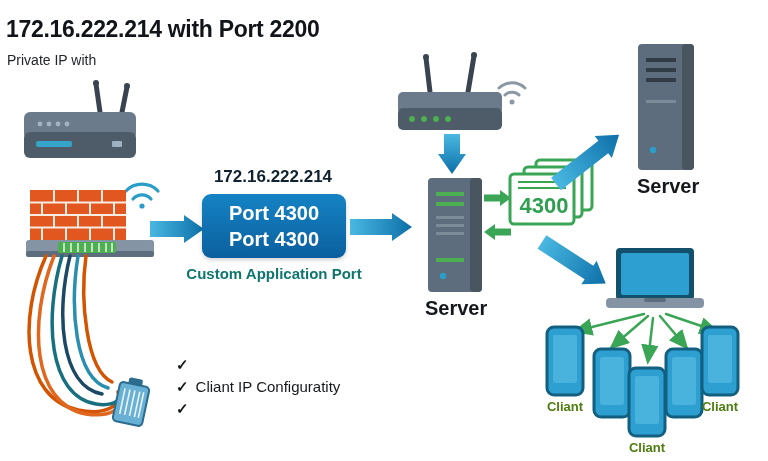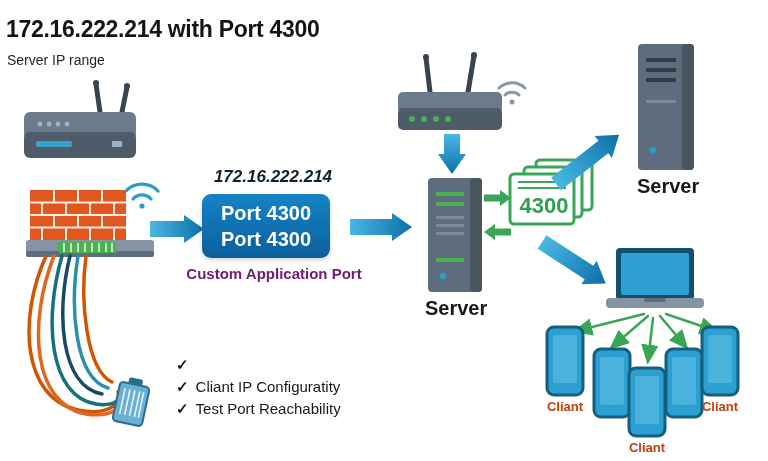--- a/index.html
+++ b/index.html
@@ -3,32 +3,32 @@
 <meta charset="utf-8">
 <style>
   html,body{margin:0;padding:0;background:#ffffff;}
   #stage{
     position:relative;width:768px;height:461px;overflow:hidden;
     font-family:"Liberation Sans",sans-serif;color:#14181c;background:#ffffff;
   }
   .abs{position:absolute;}
   .title{left:6px;top:16px;font-size:23px;font-weight:800;letter-spacing:-0.3px;color:#111418;}
   .subtitle{left:7px;top:52px;font-size:14px;font-weight:400;color:#22262b;}
-  .ip-label{left:198px;top:167px;width:150px;text-align:center;font-size:17px;font-weight:700;color:#10222f;font-style:italic;}
+  .ip-label{left:198px;top:167px;width:150px;text-align:center;font-size:17px;font-weight:700;color:#10222f;}
   .port-box{
-    left:202px;top:194px;width:128px;height:64px;border-radius:9px;
+    left:202px;top:194px;width:144px;height:64px;border-radius:9px;
     background:linear-gradient(#1583c4,#0b5f9e);
     display:flex;flex-direction:column;align-items:center;justify-content:center;
     color:#ffffff;font-weight:700;font-size:20px;line-height:1.3;
     box-shadow:0 2px 4px rgba(0,0,0,.18);
   }
-  .port-caption{left:176px;top:265px;width:196px;text-align:center;font-size:15px;font-weight:700;color:#701a75;}
+  .port-caption{left:176px;top:265px;width:196px;text-align:center;font-size:15px;font-weight:700;color:#0f766e;}
   .srv-label{width:60px;text-align:center;font-size:20px;font-weight:700;color:#14181c;}
   .packet-label{left:514px;top:193px;width:60px;text-align:center;font-size:22px;font-weight:700;color:#2e9e4f;}
-  .client-label{width:44px;text-align:center;font-size:13px;font-weight:700;color:#c2410c;}
+  .client-label{width:44px;text-align:center;font-size:13px;font-weight:700;color:#4d7c0f;}
   .ts-head{left:172px;top:329px;font-size:19px;font-weight:800;color:#111418;}
   .ts-item{left:176px;display:flex;gap:7px;font-size:15px;font-weight:500;color:#16191d;align-items:baseline;}
   .ts-item .chk{font-weight:700;color:#111418;}
 </style>
 </head>
 <body>
 
 <div id="stage">
 
   <svg class="abs" style="left:0;top:0" width="768" height="461" viewBox="0 0 768 461">
@@ -228,22 +228,22 @@
     <g>
       <rect x="666" y="349" width="36" height="68" rx="7" fill="#2d9fd0" stroke="#135f80" stroke-width="3"></rect>
       <rect x="672" y="357" width="24" height="48" rx="2" fill="#49b2dd"></rect>
     </g>
     <g>
       <rect x="702" y="327" width="36" height="68" rx="7" fill="#2d9fd0" stroke="#135f80" stroke-width="3"></rect>
       <rect x="708" y="335" width="24" height="48" rx="2" fill="#49b2dd"></rect>
     </g>
   </svg>
 
-  <div class="abs title">172.16.222.214 with Port 4300</div>
-  <div class="abs subtitle">Server IP range</div>
+  <div class="abs title">172.16.222.214 with Port 2200</div>
+  <div class="abs subtitle">Private IP with</div>
 
   <div class="abs ip-label">172.16.222.214</div>
   <div class="abs port-box">
     <div>Port 4300</div>
     <div>Port 4300</div>
   </div>
   <div class="abs port-caption">Custom Application Port</div>
 
   <div class="abs packet-label">4300</div>
 
@@ -252,20 +252,19 @@
 
   <div class="abs ts-item" style="top:356px">
     <span class="chk">✓</span>
   </div>
   <div class="abs ts-item" style="top:378px">
     <span class="chk">✓</span>
     <span>Cliant IP Configuratity</span>
   </div>
   <div class="abs ts-item" style="top:400px">
     <span class="chk">✓</span>
-    <span>Test Port Reachability</span>
   </div>
 
   <div class="abs client-label" style="left:543px;top:399px">Cliant</div>
   <div class="abs client-label" style="left:625px;top:440px">Cliant</div>
   <div class="abs client-label" style="left:698px;top:399px">Cliant</div>
 
 </div>
 
 </body></html>

